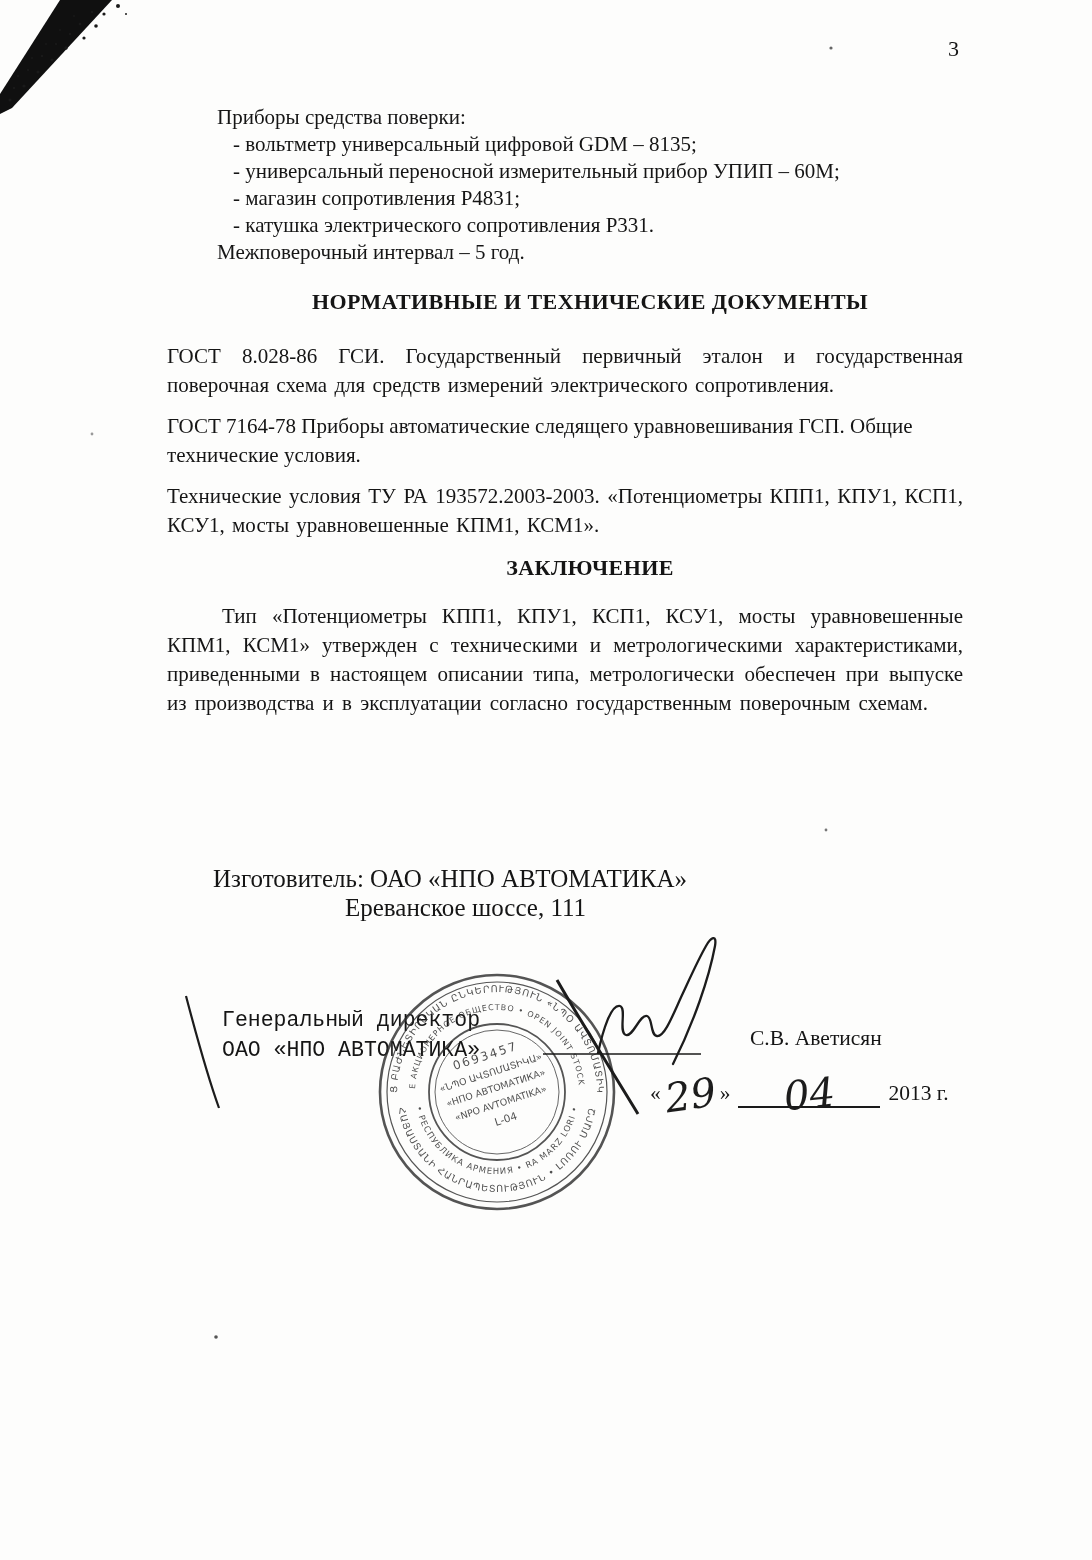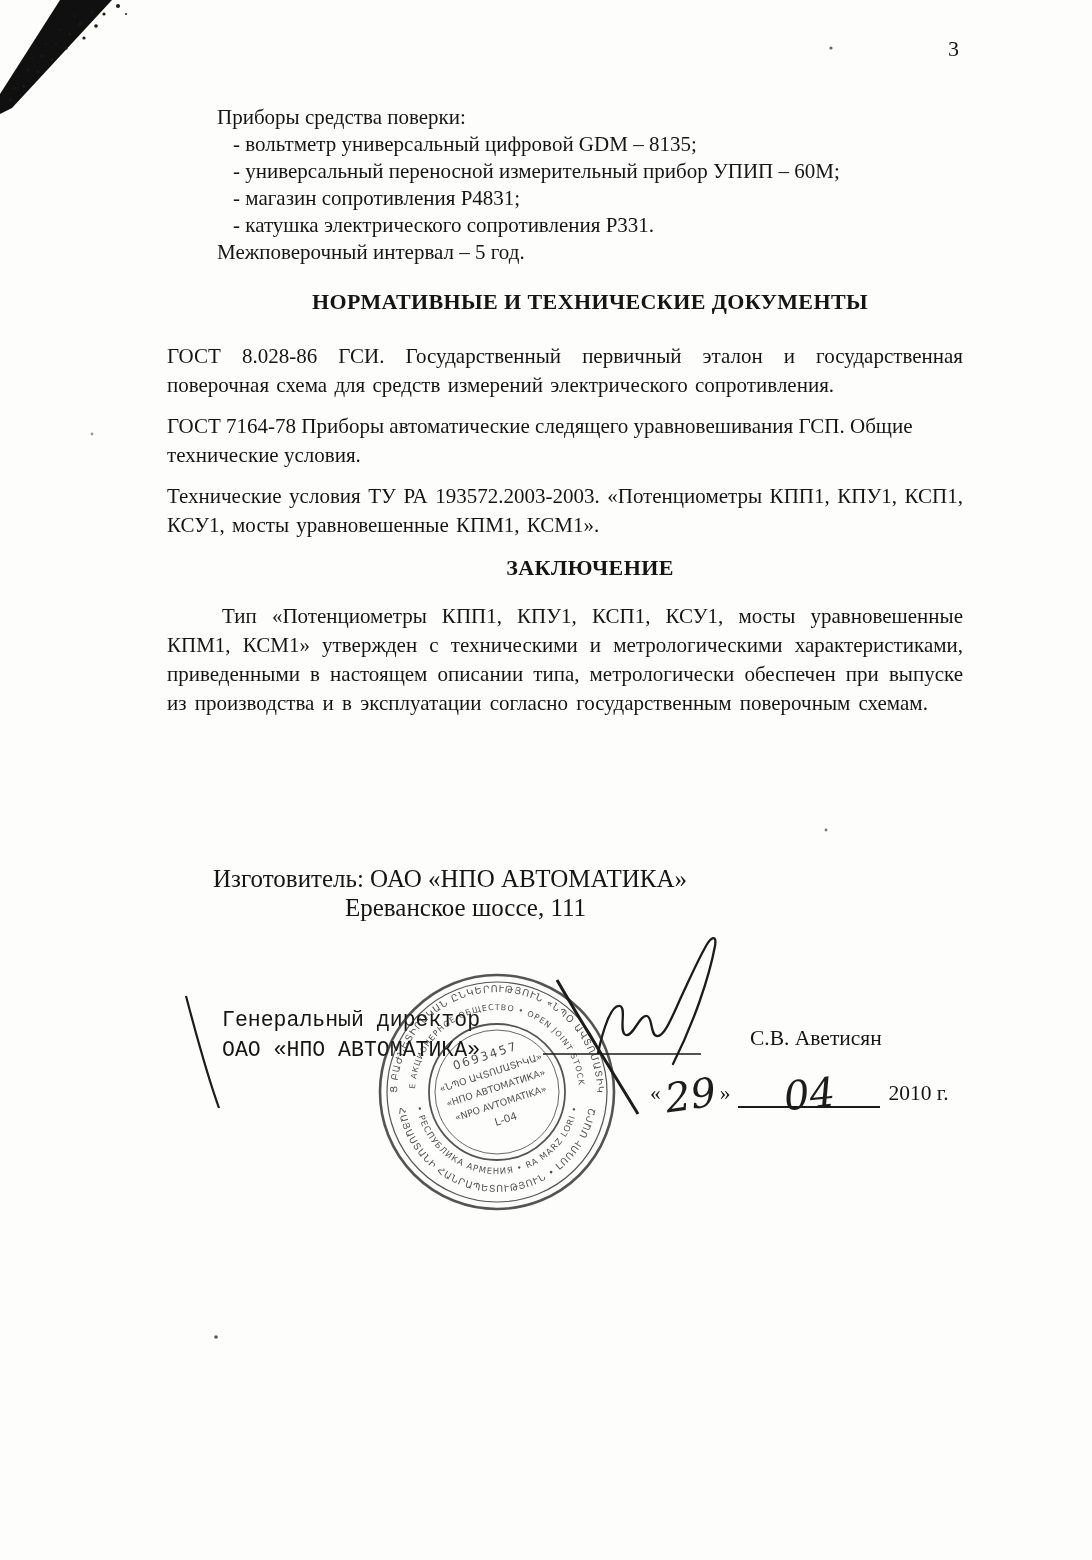--- a/index.html
+++ b/index.html
@@ -123,21 +123,21 @@
     <p>ОАО «НПО АВТОМАТИКА»</p>
   </div>
 
   <div class="signer">С.В. Аветисян</div>
 
   <div class="date-row">
     <span class="dq">«</span>
     <span class="hand day">29</span>
     <span class="dq">»</span>
     <span class="month-box"><span class="hand month">04</span></span>
-    <span class="year">2010 г.</span>
+    <span class="year">2013 г.</span>
   </div>
 
   <svg class="stamp-svg" viewBox="-120 -120 240 240">
     <g opacity="0.8" stroke="#2b2b2b" fill="none">
       <circle r="117" stroke-width="2.6"></circle>
       <circle r="110" stroke-width="1.2"></circle>
       <circle r="68" stroke-width="1.8"></circle>
       <circle r="62" stroke-width="0.9"></circle>
     </g>
     <defs>

